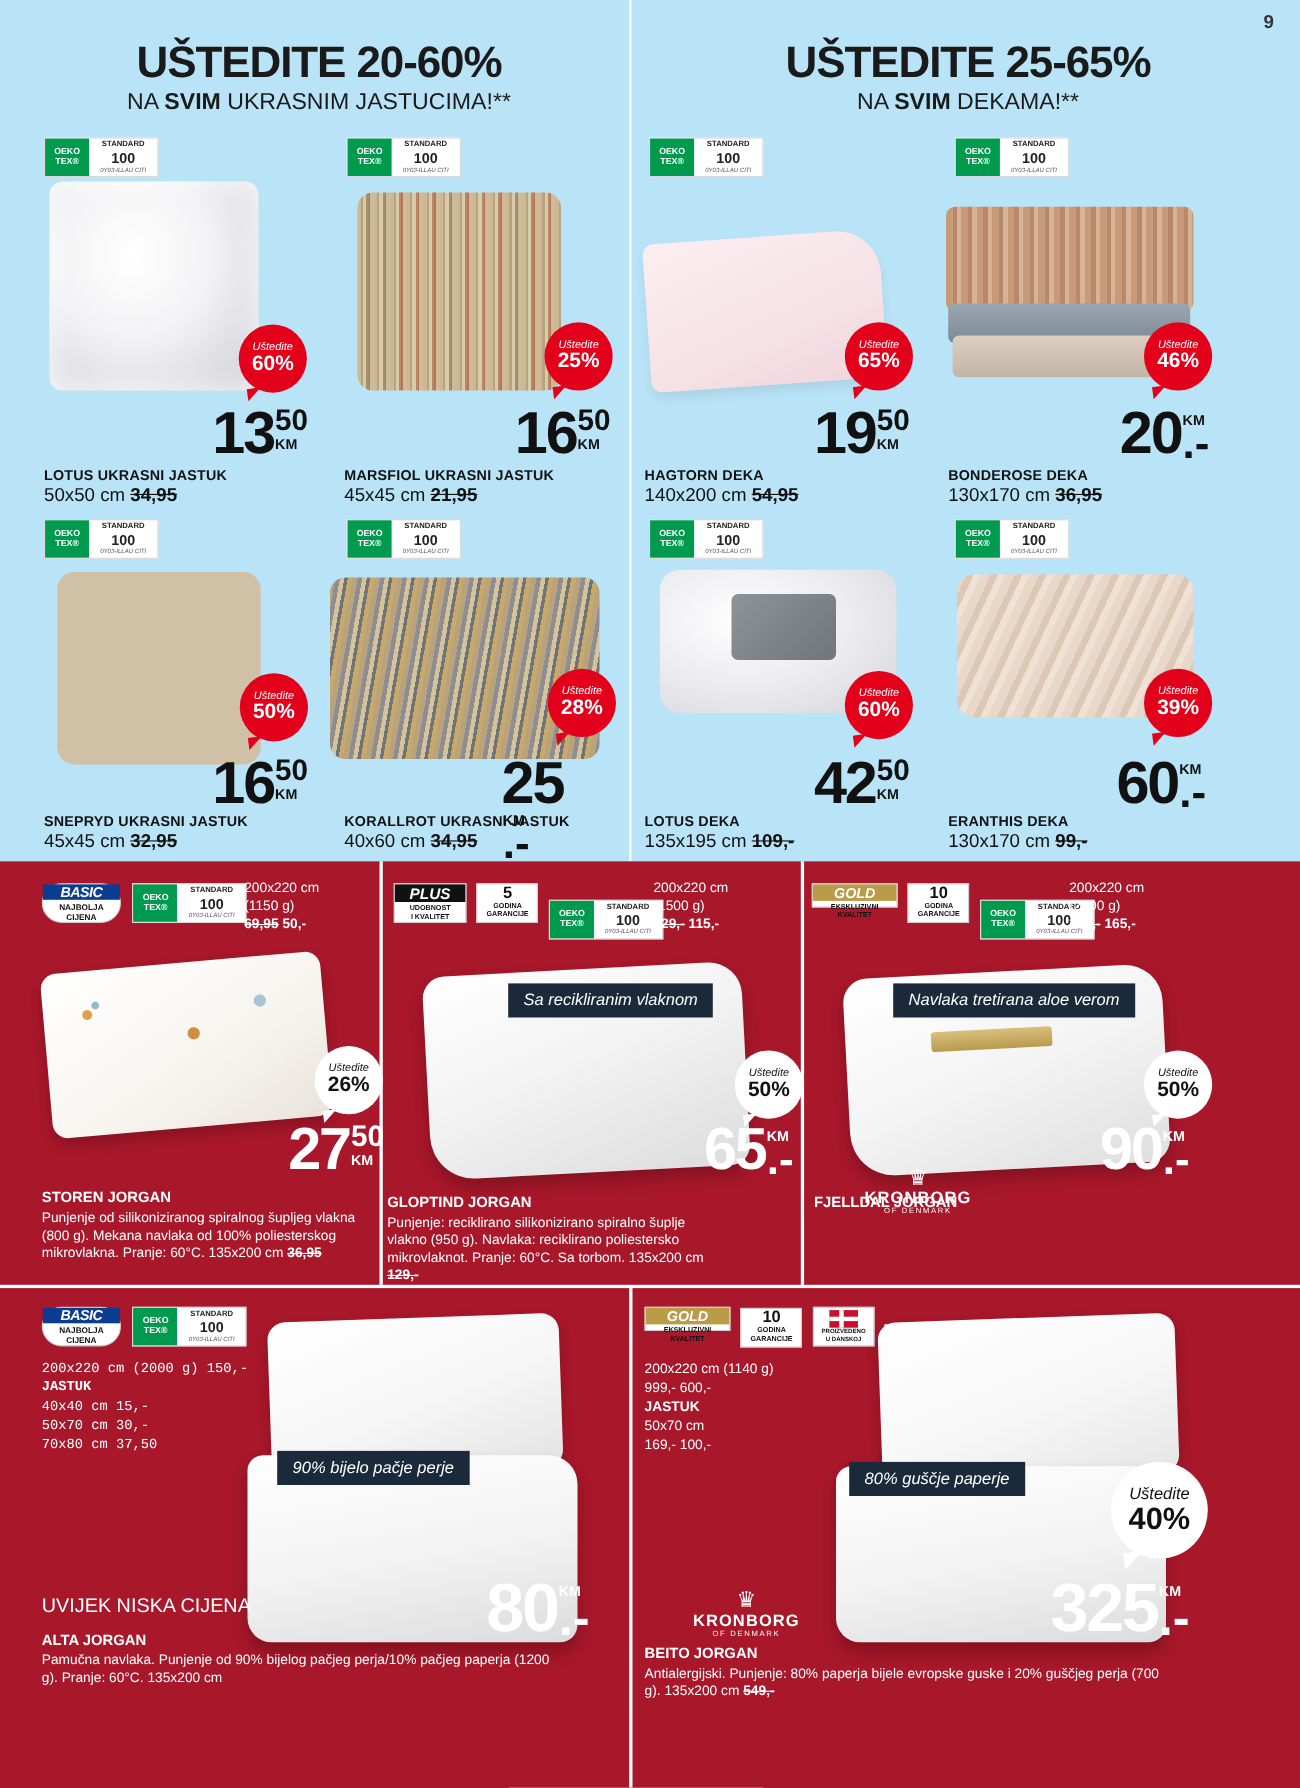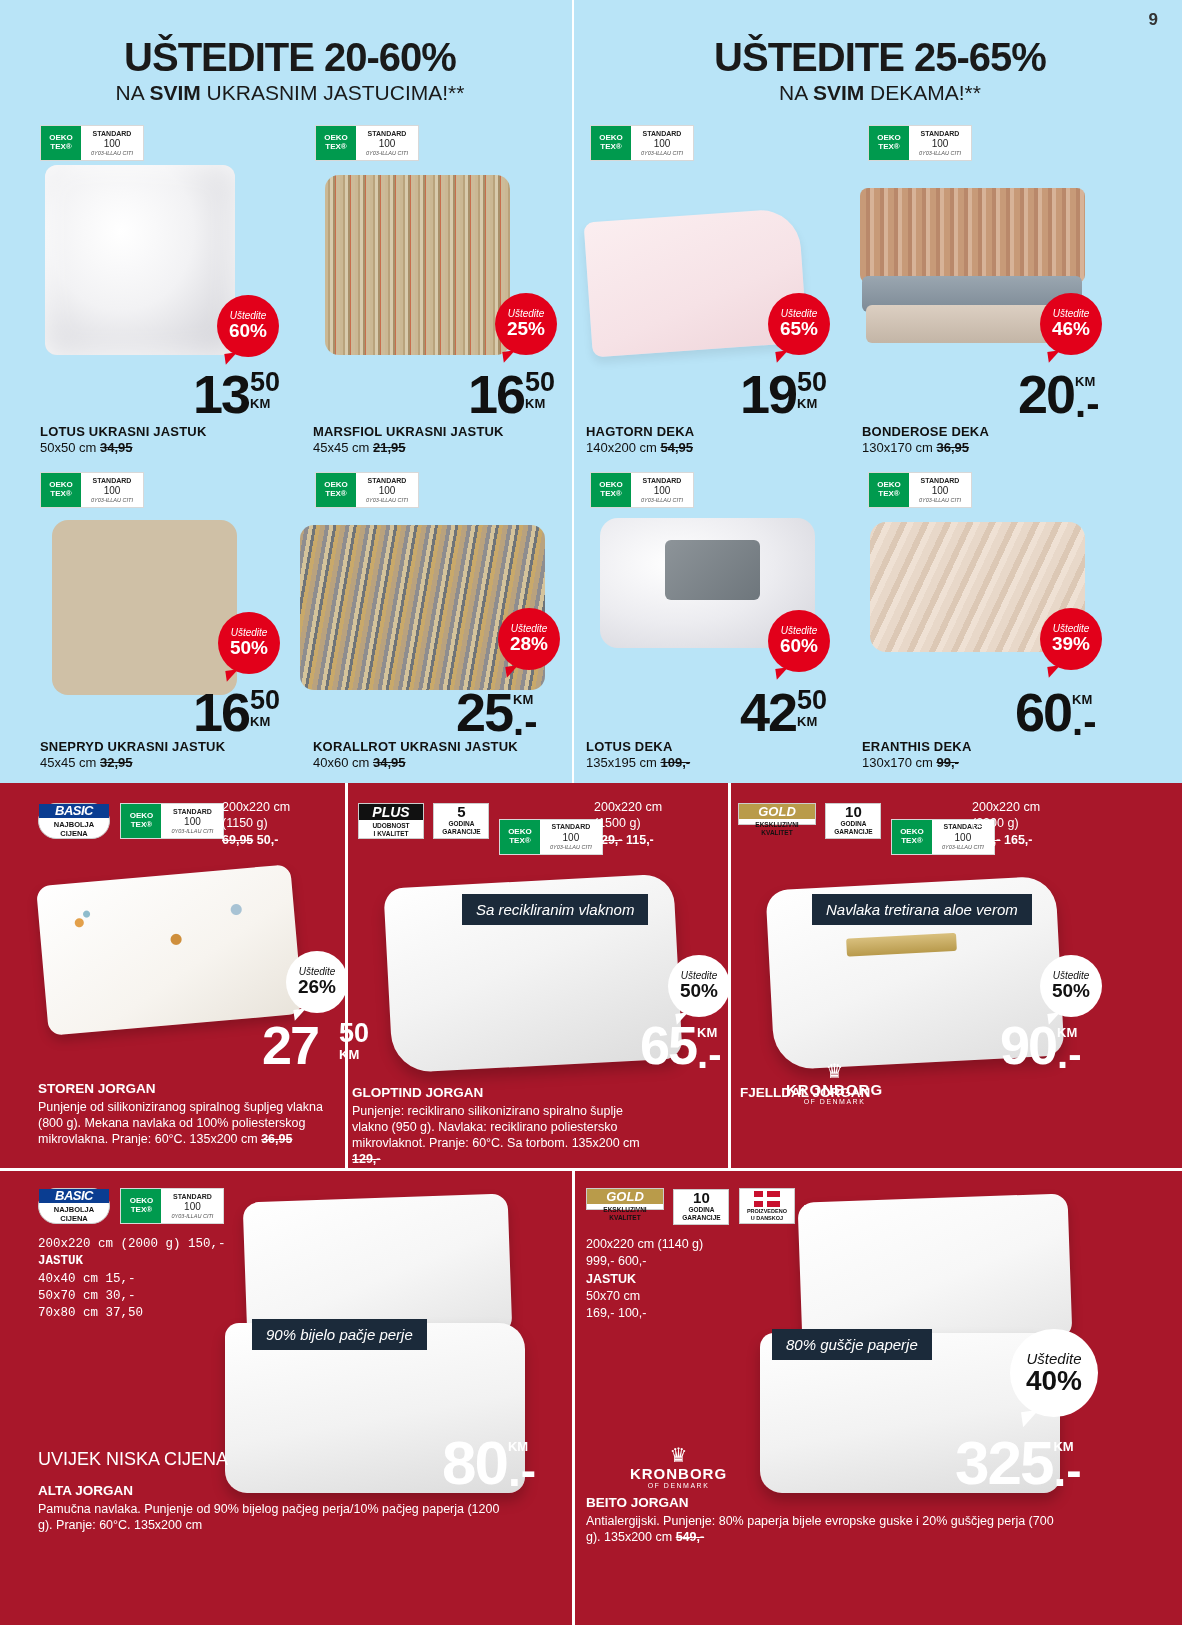--- a/index.html
+++ b/index.html
@@ -45,29 +45,29 @@
   .oeko .left {
     background: #009a4e; color: #fff; width: 40px;
     display: flex; flex-direction: column; align-items: center; justify-content: center;
     font-size: 8px; font-weight: bold; line-height: 1.1;
   }
   .oeko .right {
     flex: 1; display: flex; flex-direction: column; align-items: center; justify-content: center;
     font-size: 7px; color: #222; line-height: 1.2;
   }
   .oeko .right .std { font-weight: bold; font-size: 7px; }
-  .oeko .right .num { font-weight: normal; font-size: 10px; }
+  .oeko .right .num { font-weight: bold; font-size: 13px; }
   .oeko .right .code { font-size: 5.5px; color: #555; font-style: italic; }
 
   
   .prod { position: absolute; }
   .prod-title {
     font-size: 13px; font-weight: bold; color: #111; letter-spacing: .2px;
   }
-  .prod-sub { font-size: 13px; color: #111; margin-top: 1px; }
+  .prod-sub { font-size: 17px; color: #111; margin-top: 1px; }
   .prod-sub s { font-weight: bold; }
 
   
   .price {
     position: absolute; font-weight: bold; color: #111;
     font-family: "Liberation Sans", sans-serif;
     display: flex; align-items: flex-start;
   }
   .price .main { font-size: 54px; line-height: .85; letter-spacing: -2px; }
   .price .sup { display: flex; flex-direction: column; align-items: flex-start; margin-left: 1px; }
@@ -132,21 +132,21 @@
   .tag-dk { width: 56px; height: 36px; display:inline-block; background:#fff; border:1px solid #ccc; text-align:center; }
   .tag-dk .flag { width: 26px; height: 16px; background:#c8102e; position: relative; margin: 2px auto 1px; }
   .tag-dk .flag:before { content:""; position:absolute; left:9px; top:0; width:4px; height:16px; background:#fff;}
   .tag-dk .flag:after { content:""; position:absolute; left:0; top:6px; width:26px; height:4px; background:#fff;}
   .tag-dk .t { font-size: 5.5px; font-weight: bold; color: #111; line-height: 7px; }
 
   .callout {
     position: absolute; background: #1b2a3a; color: #fff;
     font-size: 15px; font-style: italic; padding: 7px 14px;
   }
-  .price-white { color: #fff; gap: 20px; }
+  .price-white { color: #fff; }
   .kronborg { position: absolute; color: #fff; text-align: center; }
   .kronborg .crown { font-size: 20px; line-height: 1; }
   .kronborg .nm { font-size: 15px; font-weight: bold; letter-spacing: 1px; }
   .kronborg .sub { font-size: 7px; letter-spacing: 1.5px; }
 
   .uvijek { position: absolute; color: #fff; font-size: 18px; }
 </style>
 </head>
 <body>
 
@@ -336,21 +336,21 @@
       </div>
   </div>
   <div class="img" style="left:300px; top:525px; width:245px; height:165px;
       background: repeating-linear-gradient(100deg,#b9a27e 0 5px,#8e8d8f 5px 9px,#d4c39b 9px 13px,#6f7478 13px 16px,#c9a96a 16px 20px);
       border-radius: 14px;"></div>
   <div class="bubble" style="left:498px; top:608px;">
     <div class="tail"></div>
     <div class="lbl">Uštedite</div>
     <div class="pct">28%</div>
   </div>
-  <div class="price" style="left:456px; top:690px;">
+  <div class="price" style="left:456px; top:690px;flex-direction:column;">
     <span class="main">25</span>
     <span class="sup">
       <span class="km">KM</span>
       <span class="cents" style="font-size:40px; margin-top:-2px;">.-</span>
     </span>
   </div>
   <div class="prod" style="left:313px; top:739px; width:265px;">
     <div class="prod-title">KORALLROT UKRASNI JASTUK</div>
     <div class="prod-sub"><span>40x60 cm</span> <s>34,95</s></div>
   </div>

